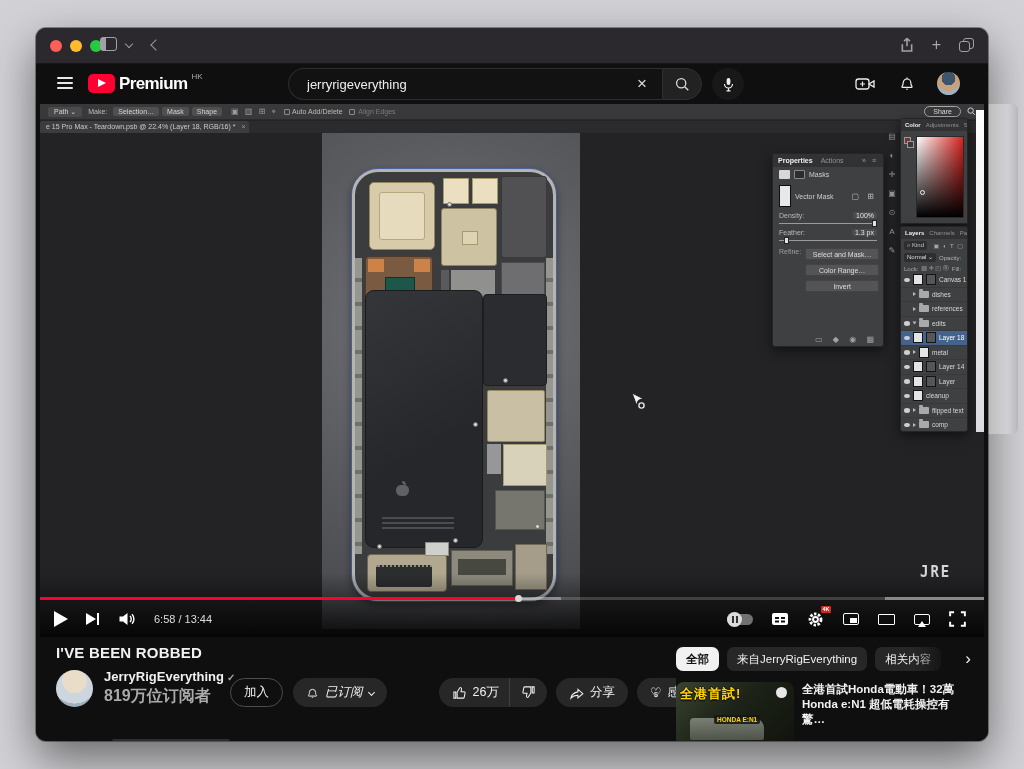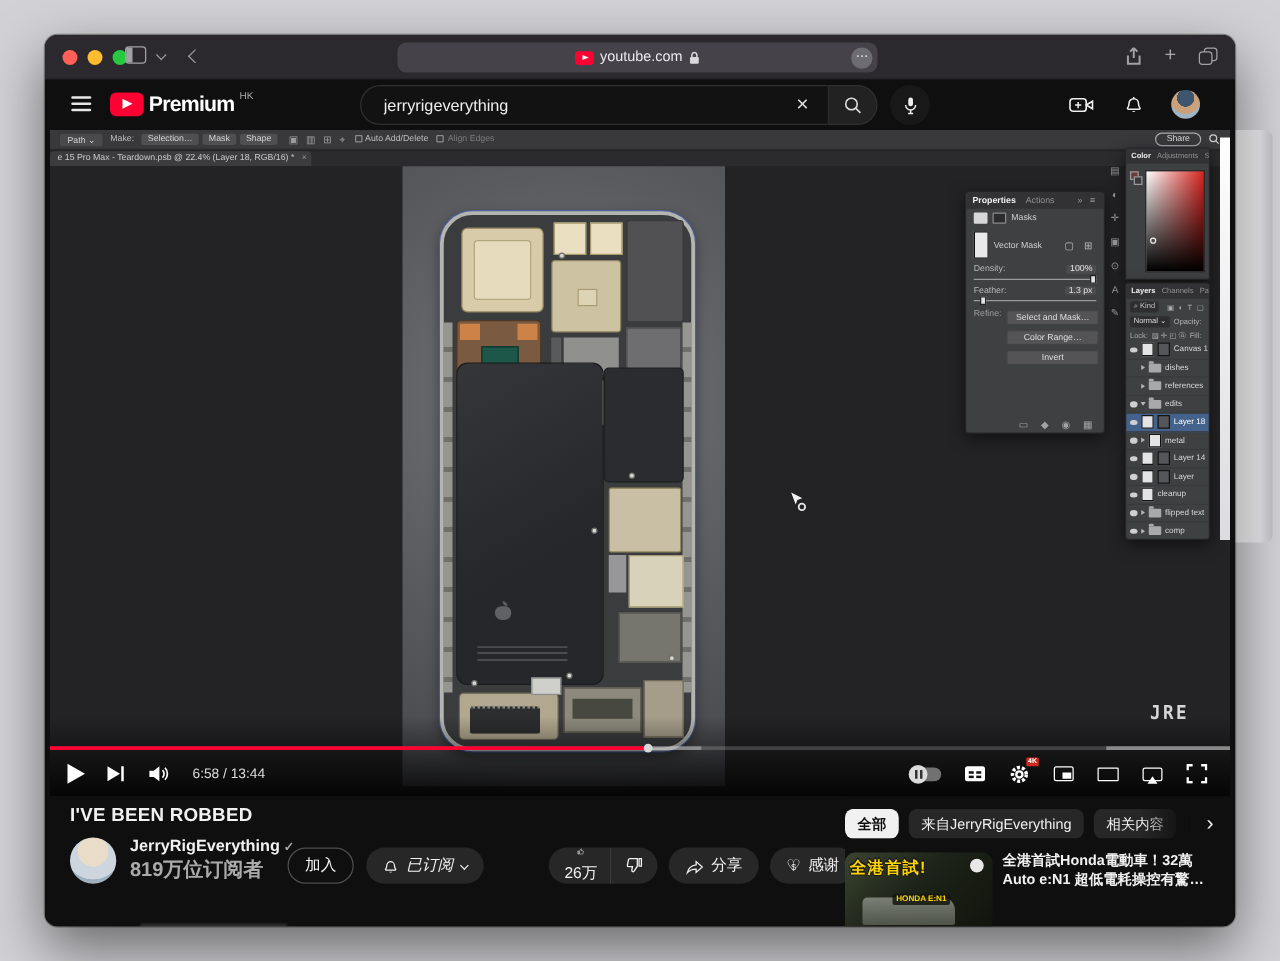--- a/index.html
+++ b/index.html
@@ -220,21 +220,21 @@
   .chan-meta{margin-left:11px;width:118px;}
   .chan-name{color:#f1f1f1;font-size:13px;font-weight:bold;white-space:nowrap;}
   .check{color:#aaa;font-size:10px;margin-left:3px;}
   .chan-subs{color:#aaa;font-size:16px;margin-top:2px;font-weight:bold;}
   .pill{height:29px;border-radius:15px;border:none;display:flex;align-items:center;gap:6px;color:#f1f1f1;
     font-size:12.5px;background:#272727;padding:0 13px;font-family:inherit;white-space:nowrap;}
   .pill.outline{background:transparent;border:1px solid #4d4d4d;}
   .join-btn{margin-left:8px;}
   .sub-btn{margin-left:10px;font-style:italic;}
   .like-group{display:flex;margin-left:52px;}
-  .like-btn{border-radius:15px 0 0 15px;padding-right:10px;flex-direction:column;}
+  .like-btn{border-radius:15px 0 0 15px;padding-right:10px;}
   .dislike-btn{border-radius:0 15px 15px 0;border-left:1px solid #3e3e3e;padding:0 11px;}
   .share-btn{margin-left:9px;} .thanks-btn{margin-left:9px;}
   .more-btn{margin-left:9px;width:29px;height:29px;border-radius:50%;background:#272727;color:#f1f1f1;
     font-size:13px;border:none;display:flex;align-items:center;justify-content:center;}
   .heartd{position:relative;font-size:13px;line-height:13px;color:#f1f1f1;}
   .heartd b{position:absolute;left:4px;top:2px;font-size:7px;font-weight:normal;}
 
   
   .right-col{position:absolute;left:640px;top:609px;width:308px;height:104px;background:#0f0f0f;}
   .chips{position:absolute;left:0;top:10px;width:276px;display:flex;gap:8px;overflow:hidden;
@@ -263,29 +263,20 @@
 
   <div class="window">
 
     <div class="titlebar">
       <span class="tl r"></span>
       <span class="tl y"></span>
       <span class="tl g"></span>
       <span class="tb-ic sidebar-ic"></span>
       <span class="tb-ic tb-chevdown chev down"></span>
       <span class="tb-ic tb-back chev left"></span>
-      <div class="urlbar">
-        <span class="fav"></span>
-        <span>youtube.com</span>
-        <svg width="9" height="11" viewBox="0 0 9 11">
-          <rect x="1" y="4.5" width="7" height="5.5" rx="1" fill="#d8d8dc"></rect>
-          <path d="M2.5 4.5V3a2 2 0 0 1 4 0v1.5" fill="none" stroke="#d8d8dc" stroke-width="1.2"></path>
-        </svg>
-        <span class="url-ellipsis">⋯</span>
-      </div>
       <div class="tb-right">
         <svg width="14" height="16" viewBox="0 0 10 12">
           <path d="M5 1v6M5 1L2.8 3.2M5 1l2.2 2.2" fill="none" stroke="#a2a1a7" stroke-width="1.2"></path>
           <path d="M1.5 5.5v5h7v-5" fill="none" stroke="#a2a1a7" stroke-width="1.2"></path>
         </svg>
         <span class="plus-ic">+</span>
         <span class="tabs-ic">
             <span></span>
             <span></span>
           </span>
@@ -680,19 +671,19 @@
       <button class="chips-next">›</button>
       <div class="rec">
         <div class="rec-thumb">
           <span class="rec-car"></span>
           <span class="rec-t1">全港首試!</span>
           <span class="rec-t2">HONDA E:N1</span>
           <span class="rec-circle"></span>
         </div>
         <div class="rec-title">
           <div>全港首試Honda電動車！32萬</div>
-          <div>Auto e:N1 超低電耗操控有驚…</div>
+          <div>Honda e:N1 超低電耗操控有驚…</div>
         </div>
       </div>
     </div>
 
   </div>
 </div>
 
 </body></html>

